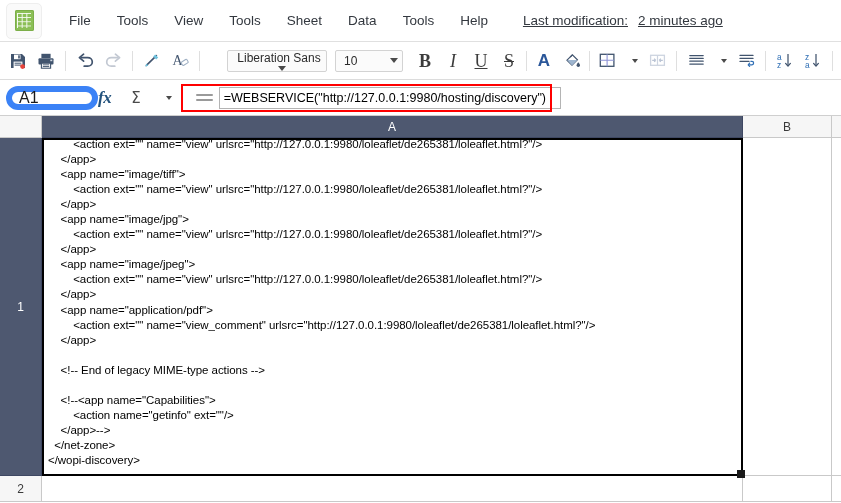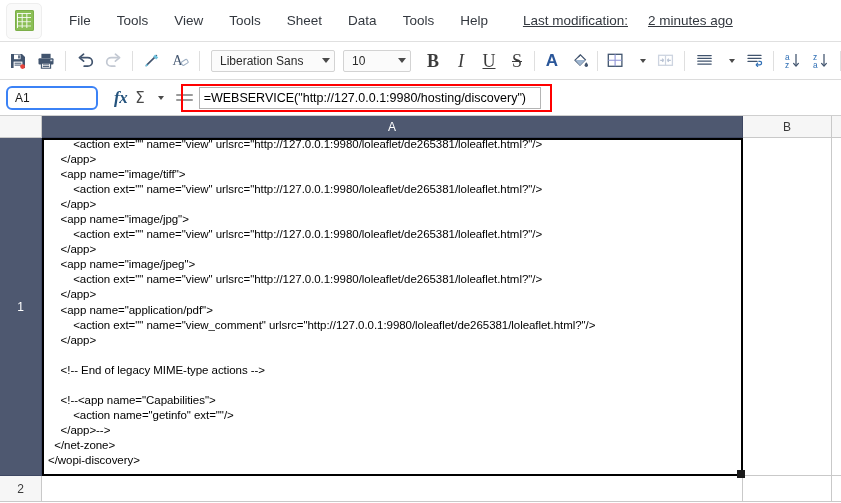--- a/index.html
+++ b/index.html
@@ -70,21 +70,21 @@
     white-space: nowrap;
     border-radius: 3px;
   }
   .lastmod {
     margin-left: 22px;
     font-size: 13.5px;
     color: #33383f;
     white-space: nowrap;
   }
   .lastmod .lm-label { text-decoration: underline; }
-  .lastmod .lm-time  { text-decoration: underline; margin-left: 20px; text-align: right; }
+  .lastmod .lm-time  { text-decoration: underline; margin-left: 10px; text-align: right; }
 
   
   .toolbar {
     position: relative;
     height: 38px;
     background: #ffffff;
     border-bottom: 1px solid #dcdcdc;
     display: flex;
     align-items: center;
     padding: 0 4px;
@@ -117,21 +117,21 @@
     background: #fbfbfb;
     display: flex;
     align-items: center;
     justify-content: space-between;
     padding: 0 4px 0 8px;
     box-sizing: border-box;
     font-size: 12px;
     color: #2b2b2b;
     flex: none;
   }
-  .sel-box.font { width: 124px; margin-left: 6px; }
+  .sel-box.font { width: 100px; margin-left: 22px; flex-direction: column; }
   .sel-box.size { width: 68px; margin-left: 8px; }
   .caret {
     width: 0; height: 0;
     border-left: 4px solid transparent;
     border-right: 4px solid transparent;
     border-top: 5px solid #4a4a4a;
     margin-left: 5px;
     flex: none;
   }
   .caret.sm {
@@ -155,36 +155,35 @@
     background: #ffffff;
     border-bottom: 1px solid #cfcfcf;
     display: flex;
     align-items: center;
     padding-left: 6px;
     box-sizing: border-box;
   }
   .namebox {
     width: 92px;
     height: 24px;
-    border: 2px solid #3b82f6;
-    background: #ffffff;
-    border-radius: 6px;
-    font-size: 12px;
+    border: 6px solid #3b82f6;
+    background: #ffffff;
+    border-radius: 12px;
+    font-size: 16px;
     color: #1a1a1a;
     display: flex;
     align-items: center;
     padding-left: 7px;
     box-sizing: border-box;
     flex: none;
   }
   .fx-group {
     display: flex;
     align-items: center;
-    margin-left: 16px;
-    gap: 8px;
+    gap: 20px;
     flex: none;
   }
   .fx-icon {
     font-family: "Liberation Serif", serif;
     font-style: italic;
     font-weight: bold;
     font-size: 17px;
     color: #23527c;
     letter-spacing: -.5px;
   }

